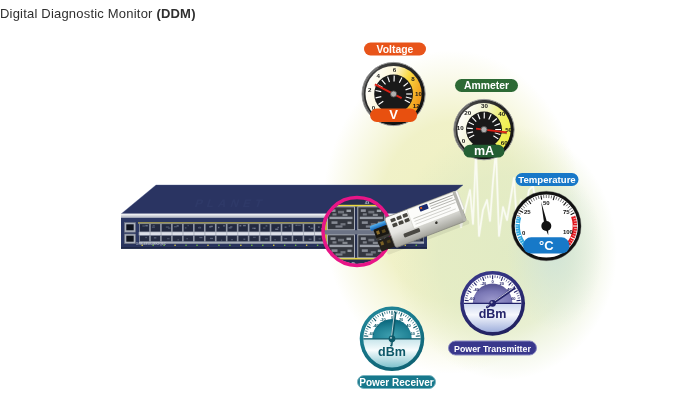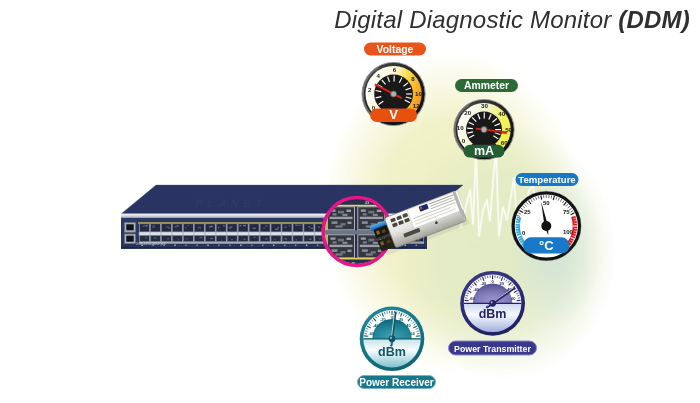--- a/index.html
+++ b/index.html
@@ -1,18 +1,18 @@
 <!DOCTYPE html>
 <html><head>
 <meta charset="utf-8">
 <style>
   html, body { margin: 0; padding: 0; background: #ffffff; }
   #stage { position: relative; width: 700px; height: 403px; overflow: hidden; background: #ffffff; }
-  #title { position: absolute; top: 6px; left: 0; width: 690px; text-align: right;
-    font-family: "Liberation Sans", sans-serif; font-style: italic; font-size: 24px;
+  #title { position: absolute; top: 6px; left: 0; width: 690px; text-align: left;
+    font-family: "Liberation Sans", sans-serif; font-size: 13px;
     color: #2f2f2f; letter-spacing: 0.2px; }
   #title b { font-weight: bold; }
 </style>
 </head>
 <body>
 <div id="stage">
 <svg width="700" height="403" viewBox="0 0 700 403">
 <defs>
 <radialGradient id="blob1" cx="50%" cy="50%" r="50%">
  <stop offset="0%" stop-color="#eff0c2" stop-opacity="1"></stop>

